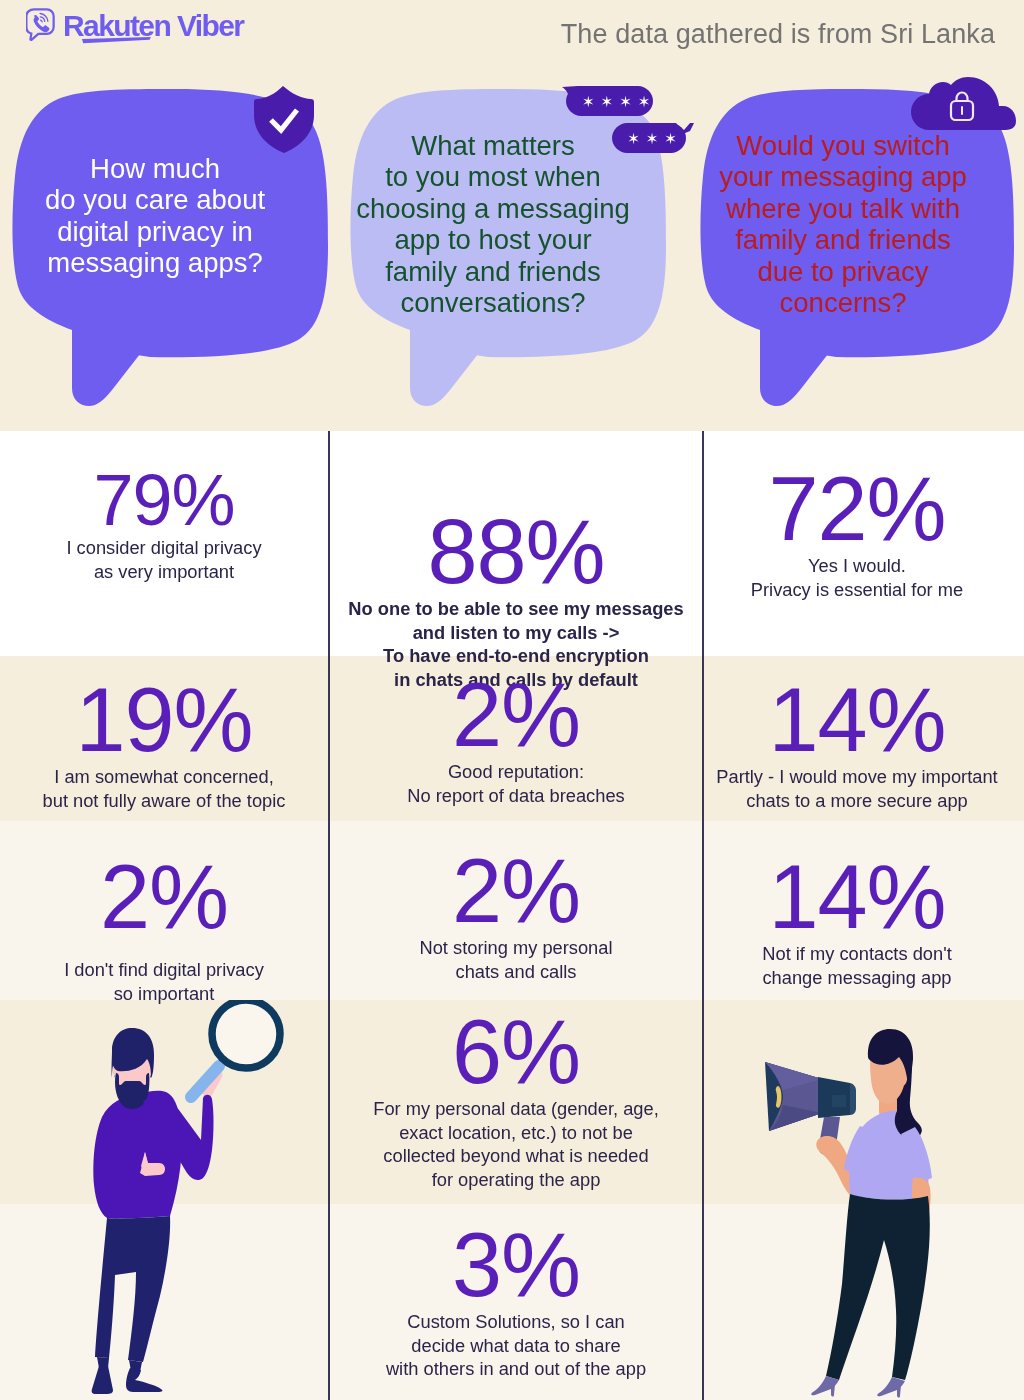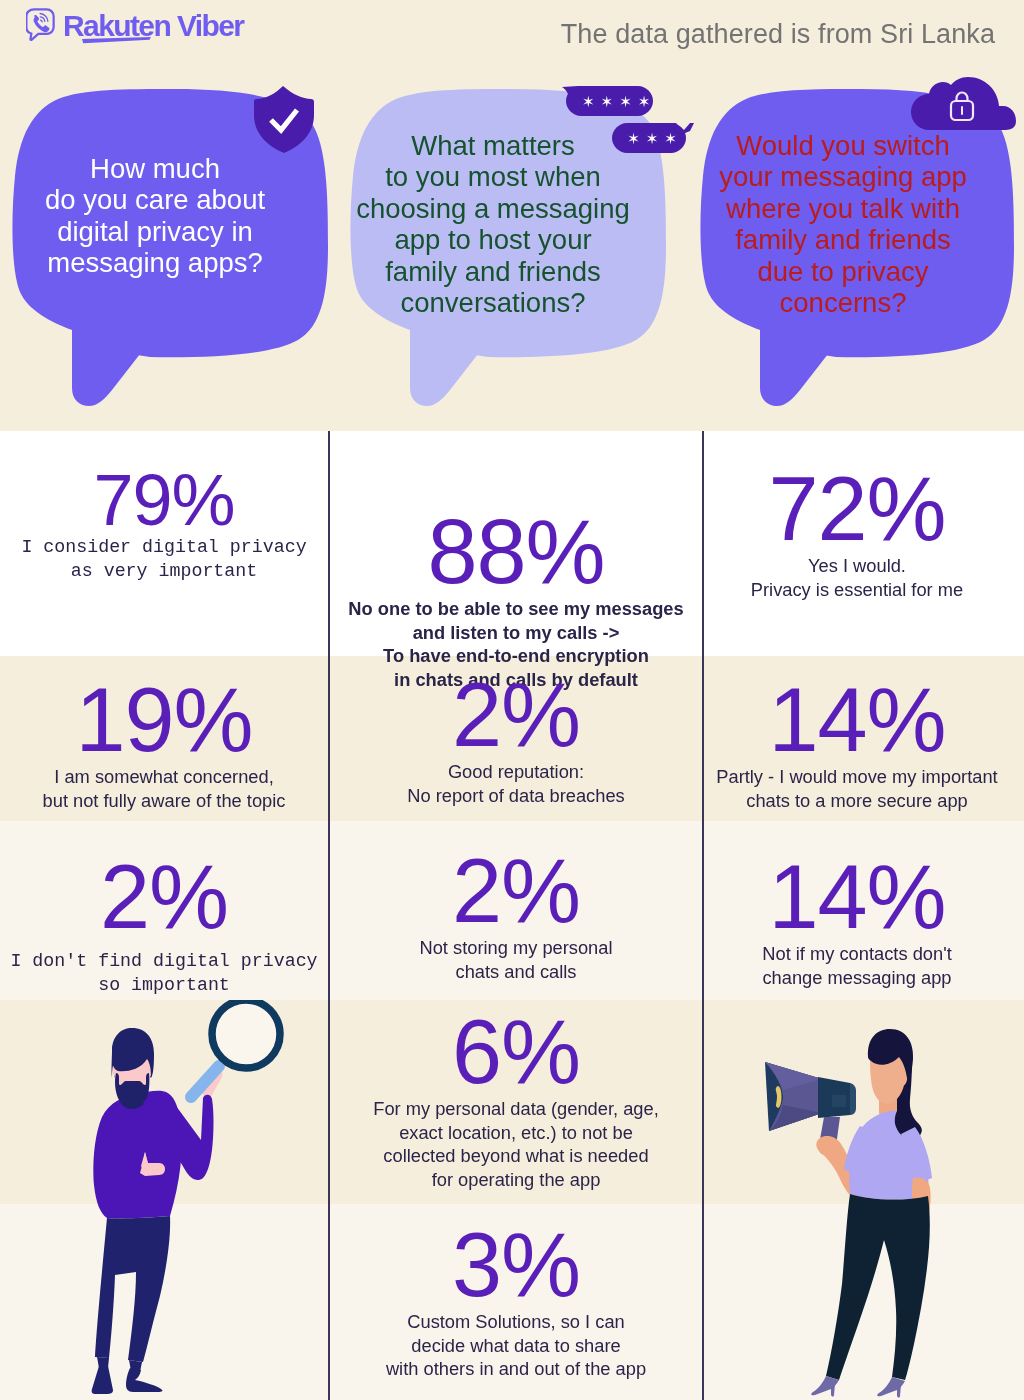--- a/index.html
+++ b/index.html
@@ -135,31 +135,31 @@
     <div class="band" style="top:225px;height:165px;background:#F5EEDD;"></div>
     <div class="band" style="top:390px;height:179px;background:#F9F5EC;"></div>
     <div class="band" style="top:569px;height:204px;background:#F5EEDD;"></div>
     <div class="band" style="top:773px;height:196px;background:#F9F5EC;"></div>
 
     <div class="vline" style="left:328px;top:0;height:969px;"></div>
     <div class="vline" style="left:702px;top:0;height:969px;"></div>
 
     <div class="cell" style="left:4px;top:33px;width:320px;">
       <div class="pct" style="font-size:72px;">79%</div>
-      <div class="ans" style="font-size:18.3px;margin-top:0px;font-family:Liberation Mono, monospace;">I consider digital privacy
+      <div class="ans" style="font-size:18.3px;margin-top:0px;">I consider digital privacy
 as very important</div>
     </div>
     <div class="cell" style="left:4px;top:244px;width:320px;">
       <div class="pct" style="font-size:90px;">19%</div>
       <div class="ans" style="font-size:18.3px;margin-top:0px;">I am somewhat concerned,
 but not fully aware of the topic</div>
     </div>
     <div class="cell" style="left:4px;top:421px;width:320px;">
       <div class="pct" style="font-size:90px;">2%</div>
-      <div class="ans" style="font-size:18.3px;margin-top:8px;font-family:Liberation Mono, monospace;">I don't find digital privacy
+      <div class="ans" style="font-size:18.3px;margin-top:16px;">I don't find digital privacy
 so important</div>
     </div>
 
     <div class="cell" style="left:332px;top:32px;width:368px;margin-top:44px;">
       <div class="pct" style="font-size:90px;">88%</div>
       <div class="ans" style="font-size:18.3px;margin-top:0px;font-weight:bold;">No one to be able to see my messages
 and listen to my calls -&gt;
 To have end-to-end encryption
 in chats and calls by default</div>
     </div>

